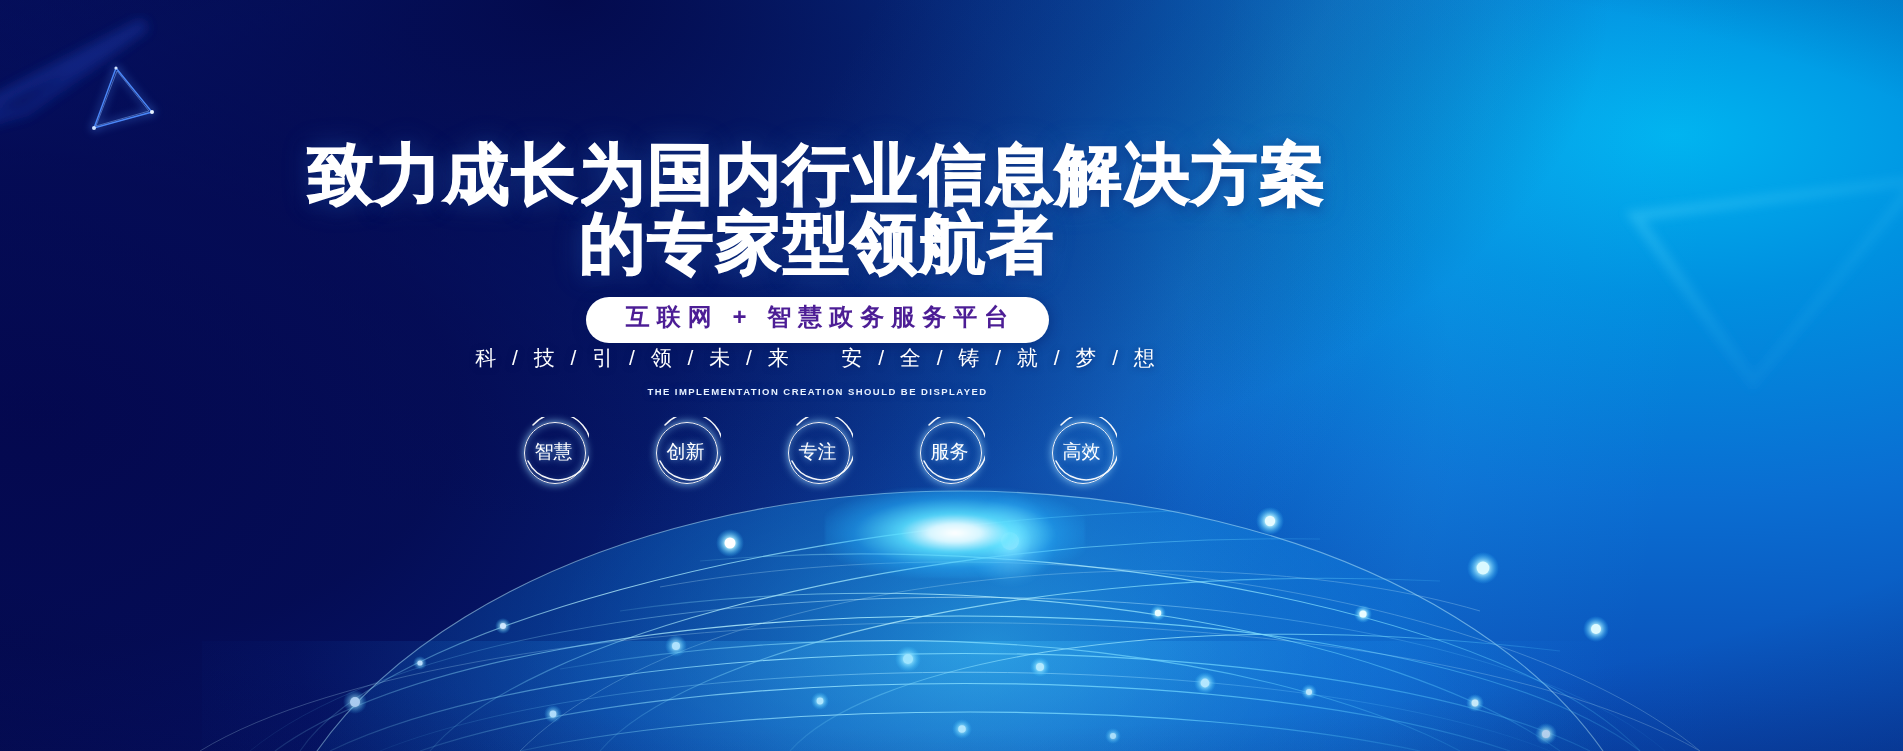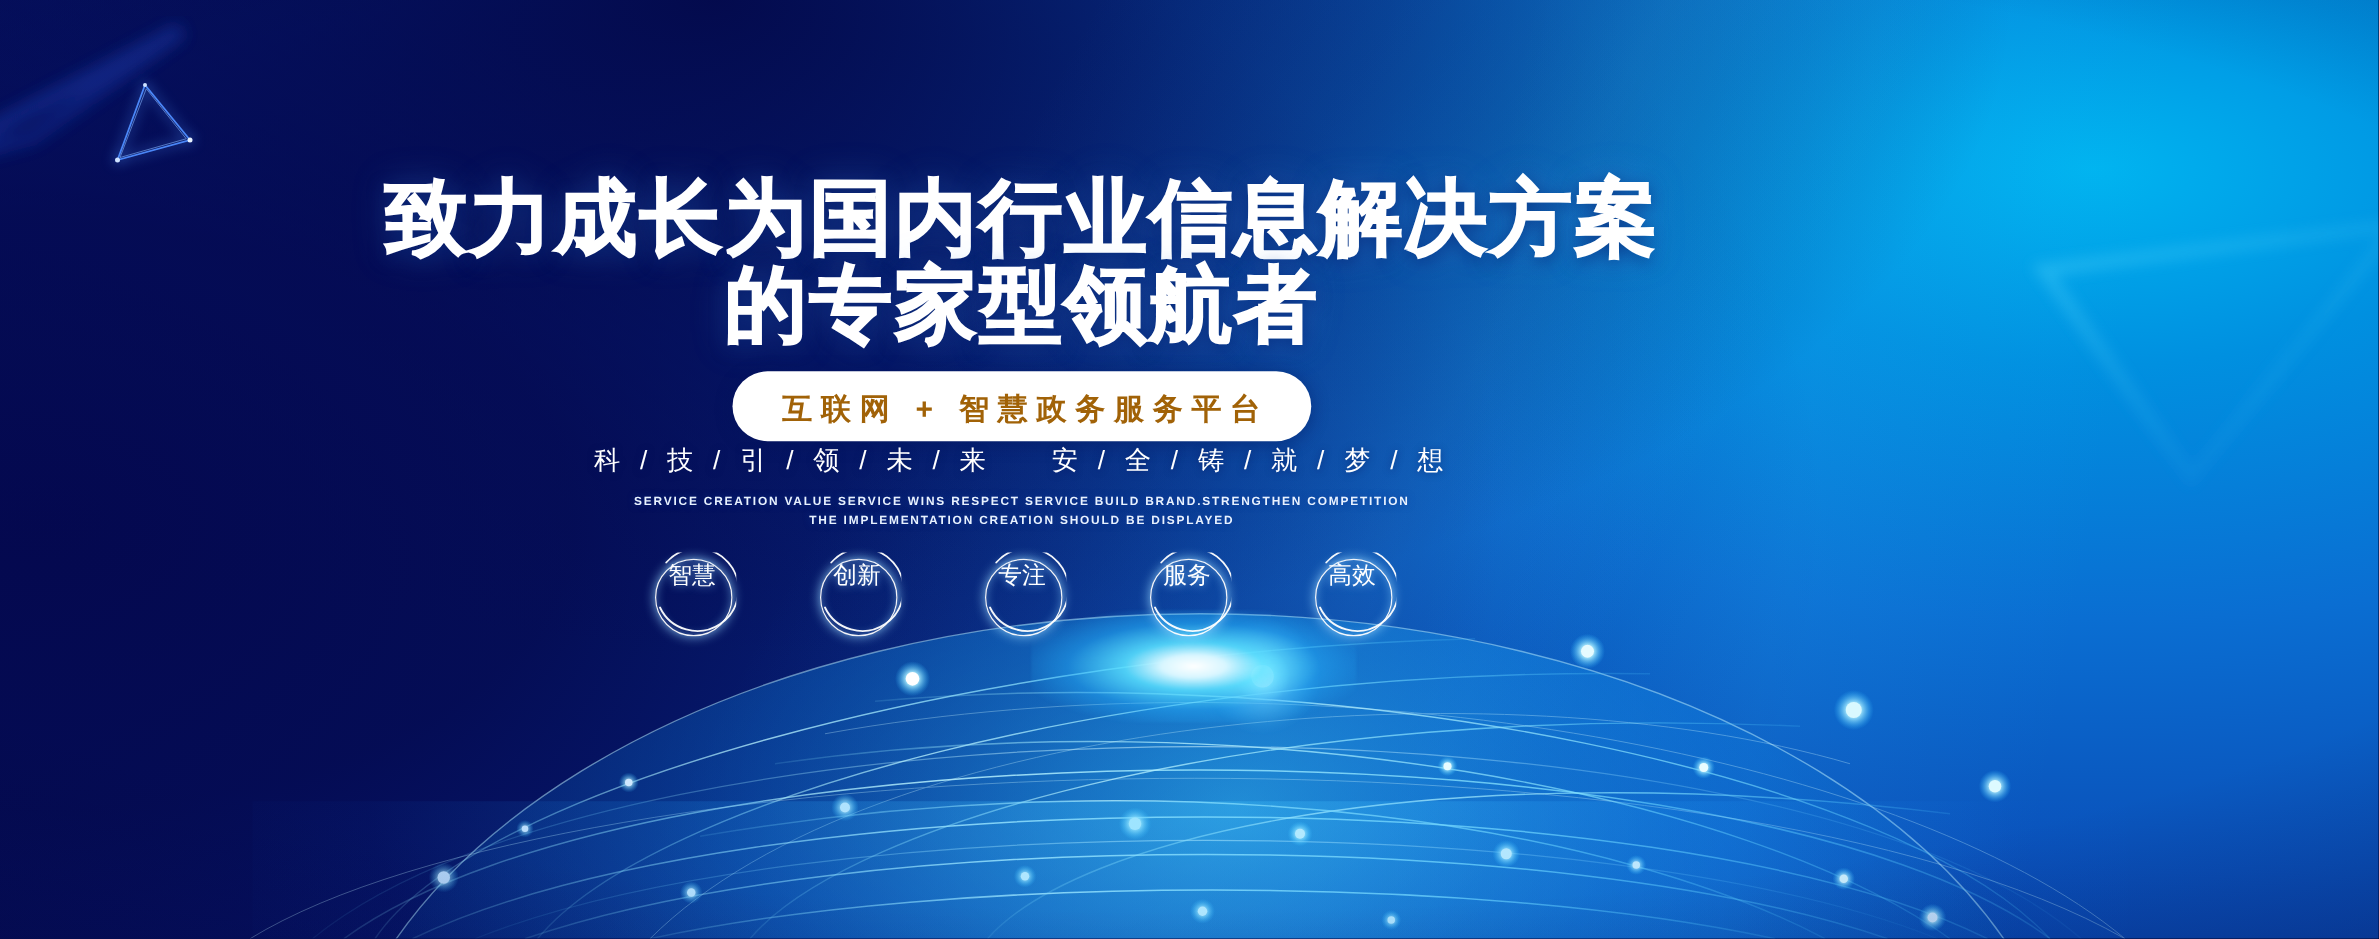--- a/index.html
+++ b/index.html
@@ -104,25 +104,25 @@
     letter-spacing:2px;
     text-shadow:0 3px 14px rgba(0,30,110,.75), 0 0 28px rgba(90,170,255,.35);
     -webkit-text-stroke:1.5px #ffffff;
   }
   .headline-l2{ display:block; }
 
   .pill-wrap{ margin-top:20px; }
   .pill{
     display:inline-block;
     background:#ffffff;
-    color:#a16207;
+    color:#4c1d95;
     font-size:24px;
     font-weight:bold;
     letter-spacing:7px;
-    padding:14px 34px 10px 40px;
+    padding:4px 34px 10px 40px;
     border-radius:28px;
     box-shadow:0 2px 14px rgba(0,20,90,.45);
   }
 
   .slashline{
     margin-top:1px;
     color:#ffffff;
     font-size:21px;
     letter-spacing:5px;
     font-weight:500;
@@ -143,21 +143,21 @@
   
   .badges{
     margin-top:22px;
     display:flex;
     justify-content:center;
     gap:72px;
   }
   .badge{
     position:relative;
     width:60px; height:60px;
-    display:flex; align-items:flex-start; justify-content:center;
+    display:flex; align-items:center; justify-content:center;
   }
   .badge .ring{
     position:absolute; left:0; top:0;
     width:60px; height:60px;
     border-radius:50%;
     border:1.6px solid rgba(255,255,255,.95);
     box-shadow:0 0 9px rgba(150,215,255,.85), inset 0 0 8px rgba(140,210,255,.45);
   }
   .badge .arc{
     position:absolute;
@@ -345,21 +345,20 @@
       <span class="pill">互联网 + 智慧政务服务平台</span>
     </div>
 
     <div class="slashline">
       <span>科 / 技 / 引 / 领 / 未 / 来</span>
       <span class="gap"></span>
       <span>安 / 全 / 铸 / 就 / 梦 / 想</span>
     </div>
 
     <div class="engline">
-      <div>SERVICE CREATION VALUE SERVICE WINS RESPECT SERVICE BUILD BRAND.STRENGTHEN COMPETITION</div>
       <div>THE IMPLEMENTATION CREATION SHOULD BE DISPLAYED</div>
     </div>
 
     <div class="badges">
 
       <div class="badge">
         <span class="ring"></span>
         <svg class="arc" viewBox="0 0 70 70">
           <path d="M14 8 A 33 33 0 1 1 9 44" fill="none" stroke="#ffffff" stroke-width="1.5" stroke-linecap="round" opacity=".95"></path>
         </svg>

